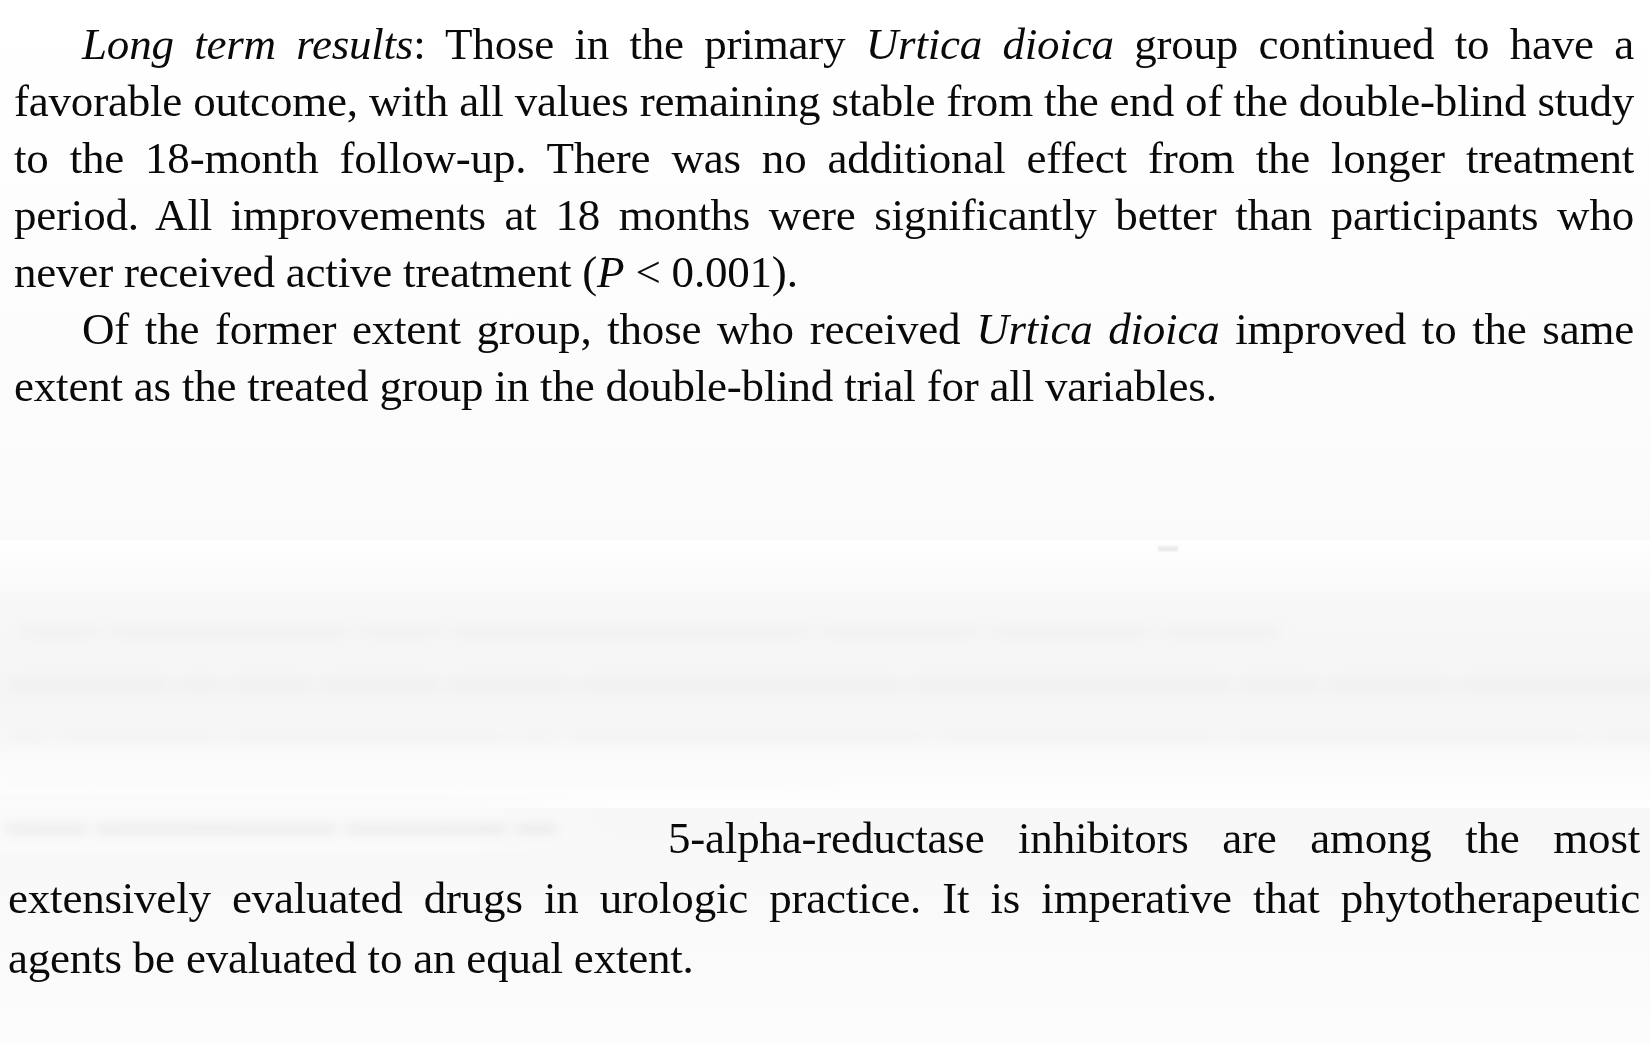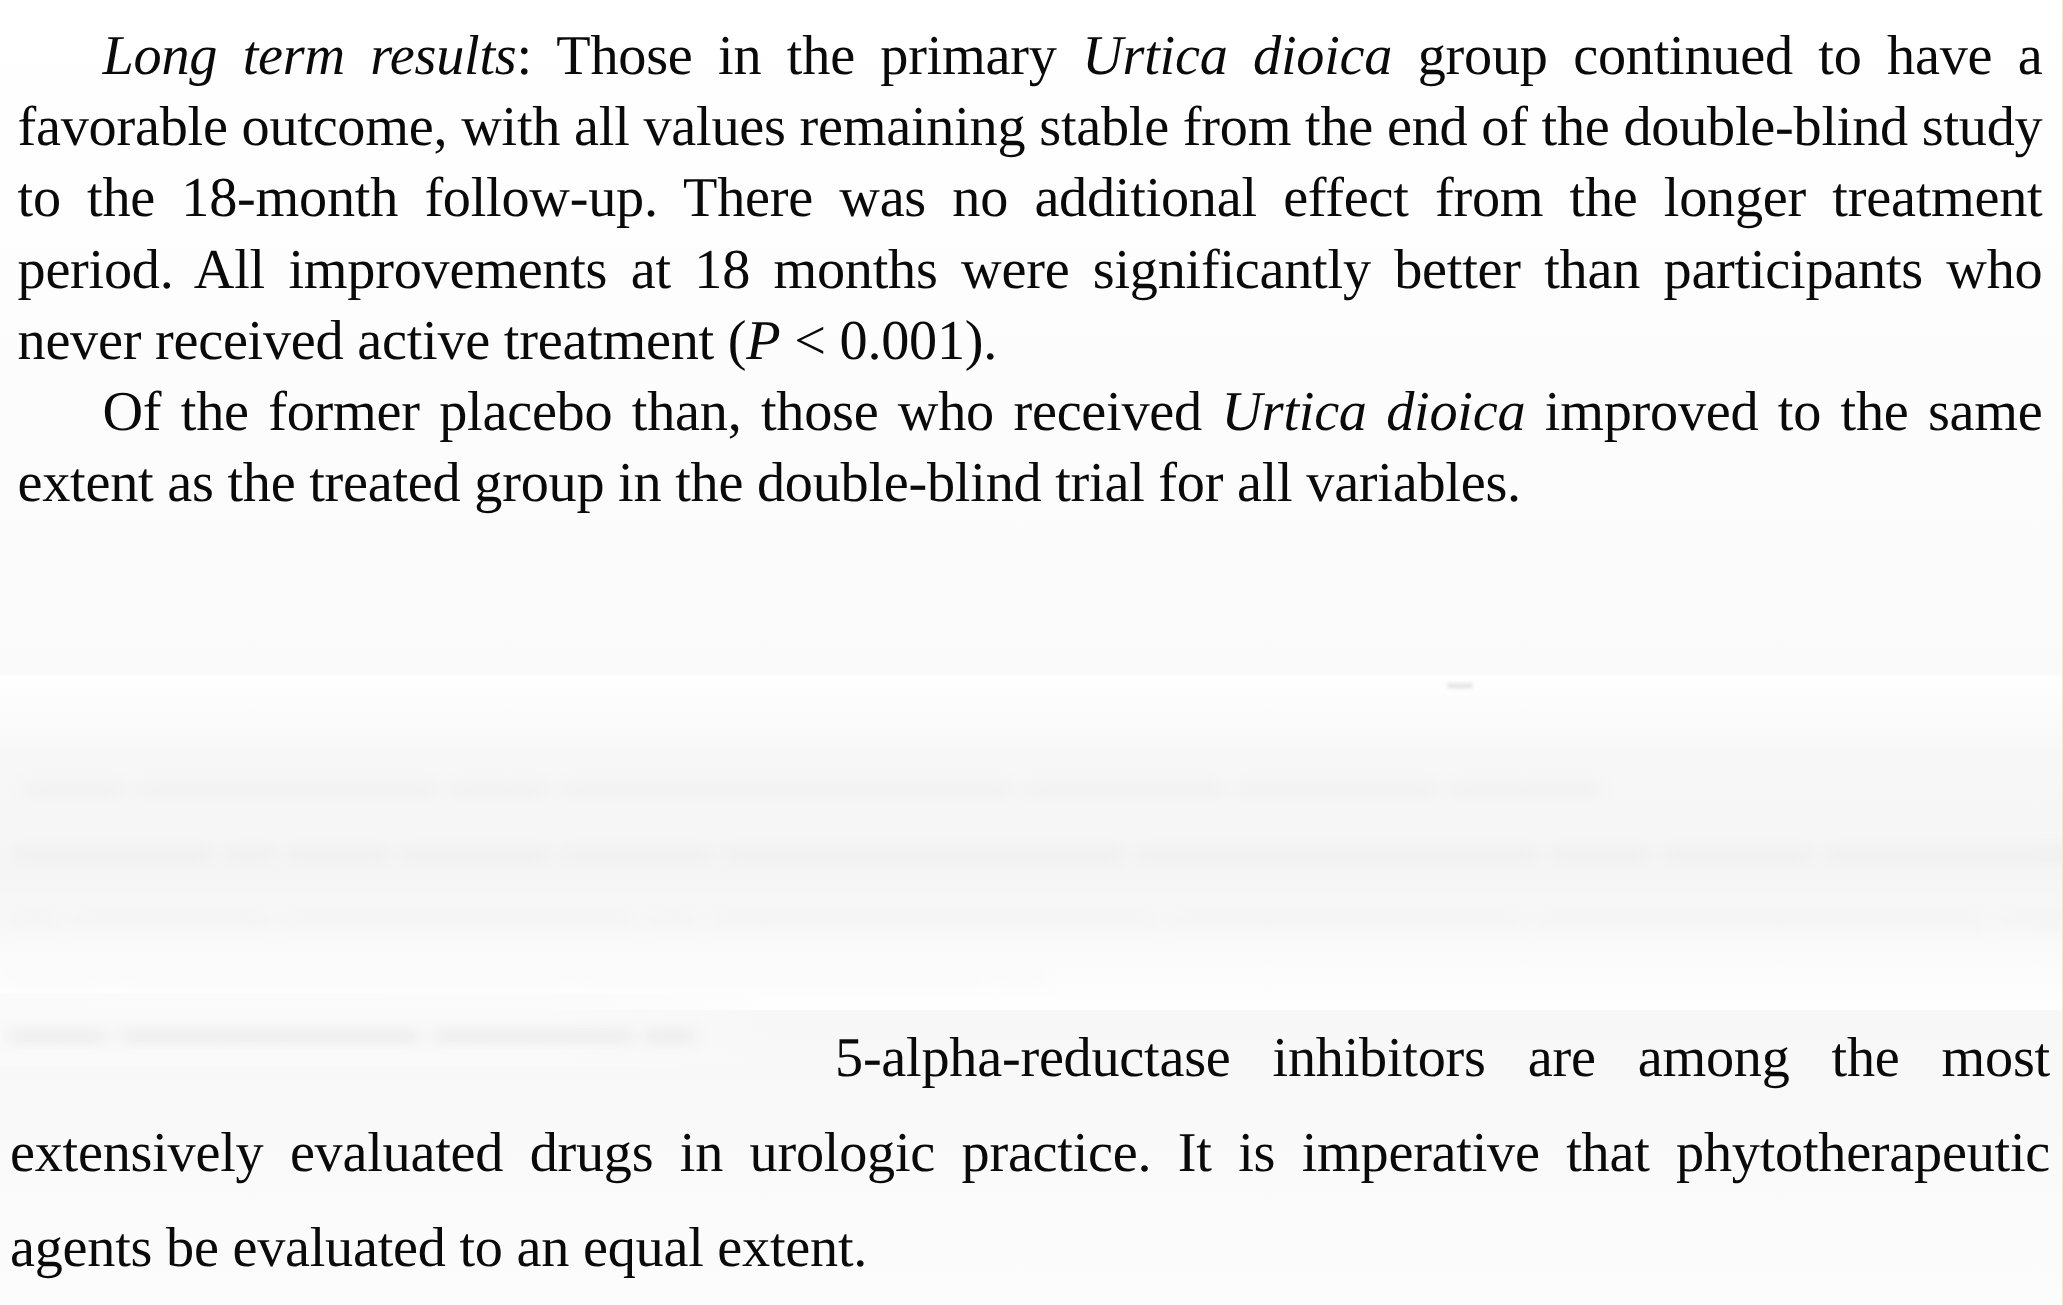--- a/index.html
+++ b/index.html
@@ -92,21 +92,21 @@
   
   .tail {
     position: absolute;
     left: 8px;
     top: 808px;
     width: 1632px;
   }
   p.tail-para {
     margin: 0;
     font-size: 45px;
-    line-height: 76px;
+    line-height: 60px;
     text-align: justify;
     text-justify: inter-word;
     letter-spacing: -0.2px;
     text-indent: 660px;
   }
   .tail-mask {
     position: absolute;
     left: 0;
     top: 795px;
     width: 628px;
@@ -127,21 +127,21 @@
 </style>
 </head>
 <body>
 
 <div class="page">
 
   <div class="col">
 
     <p class="para"><span class="it">Long term results</span><span>: </span><span>Those in the primary </span><span class="it">Urtica dioica</span><span> group continued to have a favorable outcome, with all values remaining stable from the end of the double-blind study to the 18-month follow-up. There was no additional effect from the longer treatment period. All improvements at 18 months were significantly better than participants who never received active treatment (</span><span class="it">P</span><span> &lt; 0.001).</span></p>
 
-    <p class="para"><span>Of the former placebo than, those who received </span><span class="it">Urtica dioica</span><span> improved to the same extent as the treated group in the double-blind trial for all variables.</span></p>
+    <p class="para"><span>Of the former extent group, those who received </span><span class="it">Urtica dioica</span><span> improved to the same extent as the treated group in the double-blind trial for all variables.</span></p>
 
   </div>
 
   <div class="blur-band">
     <div class="tick"></div>
     <div class="smudge s1">—— —————— —— ————————— ———— ———— ———</div>
     <div class="smudge s2">———— — —— ———  ——— ————————  ————————  —— ———  ———————  ———  ————</div>
     <div class="smudge s3">—  ————  ——————— —  —————————   ———————  —————————  —— ——————  —</div>
     <div class="smudge s4">——  —————————  ————————  —</div>
     <div class="wash"></div>

